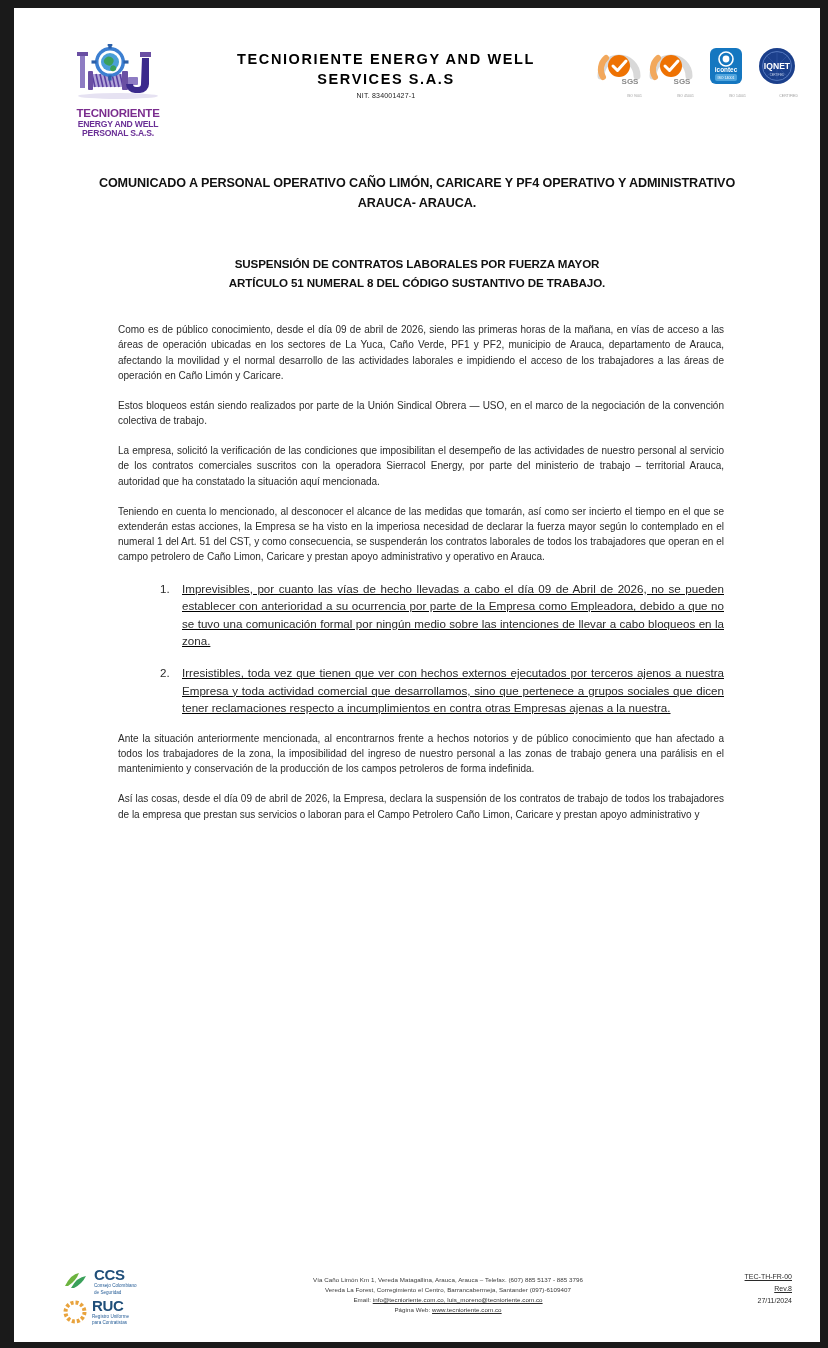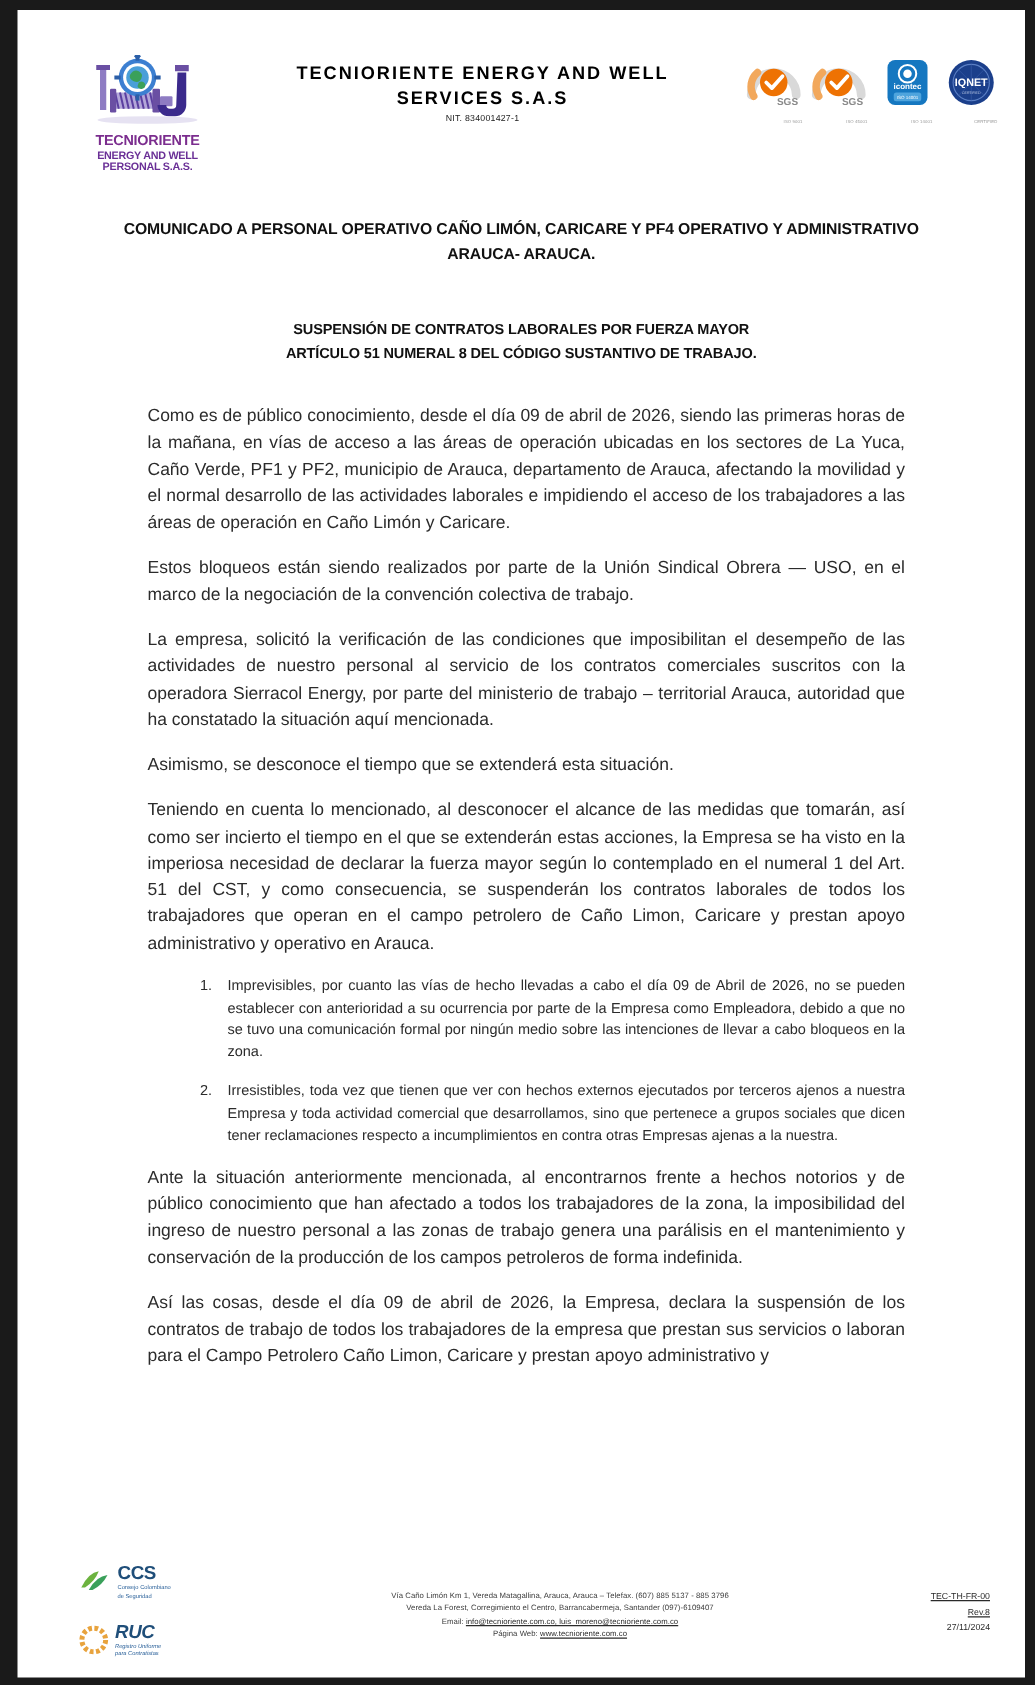--- a/index.html
+++ b/index.html
@@ -115,31 +115,32 @@
     letter-spacing: -0.1px;
   }
 
   
   .body-wrap {
     margin: 30px 96px 0 104px;
   }
   p.para {
     margin: 0 0 15px 0;
     font-family: "Liberation Sans", sans-serif;
-    font-size: 14px;
+    font-size: 10px;
     line-height: 1.52;
     color: #2b2b2b;
     text-align: justify;
     text-justify: inter-word;
   }
   ol.num-list {
     margin: 4px 0 14px 0;
     padding-left: 42px;
     list-style: none;
     counter-reset: itm;
+    text-decoration: underline;
   }
   ol.num-list > li {
     position: relative;
     counter-increment: itm;
     margin-bottom: 14px;
     font-family: "Liberation Sans", sans-serif;
     font-size: 11.6px;
     line-height: 1.52;
     color: #2b2b2b;
     text-align: justify;
@@ -152,32 +153,32 @@
     width: 18px;
     text-align: left;
     color: #2b2b2b;
   }
 
   
   .footer {
     position: absolute;
     left: 0; right: 0; bottom: 16px;
     display: flex;
-    align-items: center;
+    align-items: flex-start;
     padding: 0 18px 0 48px;
   }
   .footer-logos {
     flex: 0 0 150px;
   }
   .ccs-row, .ruc-row {
     display: flex;
     align-items: center;
     gap: 4px;
   }
-  .ruc-row { margin-top: 18px; font-style: italic; }
+  .ruc-row { margin-top: 2px; }
   .ccs-words .big {
     font-size: 15px; font-weight: bold; color: #1f4e79;
     line-height: 1; letter-spacing: -0.3px;
   }
   .ccs-words .small {
     font-size: 4.6px; color: #2a6099; line-height: 1.25; margin-top: 1px;
   }
   .ruc-words .big {
     font-size: 15px; font-weight: bold; color: #1f4e79;
     line-height: 1; letter-spacing: -0.3px;
@@ -330,21 +331,20 @@
 
     <div class="doc-subtitle">
       <div>SUSPENSIÓN DE CONTRATOS LABORALES POR FUERZA MAYOR</div>
       <div>ARTÍCULO 51 NUMERAL 8 DEL CÓDIGO SUSTANTIVO DE TRABAJO.</div>
     </div>
 
     <div class="body-wrap">
       <p class="para">Como es de público conocimiento, desde el día 09 de abril de 2026, siendo las primeras horas de la mañana, en vías de acceso a las áreas de operación ubicadas en los sectores de La Yuca, Caño Verde, PF1  y PF2, municipio de Arauca, departamento de Arauca, afectando la movilidad y el normal desarrollo de las actividades laborales e impidiendo el acceso de los trabajadores a las áreas de operación en Caño Limón y Caricare.</p>
       <p class="para">Estos bloqueos están siendo realizados por parte de la Unión Sindical Obrera — USO, en el marco de la negociación de la convención colectiva de trabajo.</p>
       <p class="para">La empresa, solicitó la verificación de las condiciones que imposibilitan el desempeño de las actividades de nuestro personal al servicio de los contratos comerciales suscritos con la operadora Sierracol Energy, por parte del ministerio de trabajo – territorial Arauca, autoridad que ha constatado la situación aquí mencionada.</p>
-      <p class="para">Asimismo, se desconoce el tiempo que se extenderá esta situación.</p>
       <p class="para">Teniendo en cuenta lo mencionado, al desconocer el alcance de las medidas que tomarán, así como ser incierto el tiempo en el que se extenderán estas acciones, la Empresa se ha visto en la imperiosa necesidad de declarar la fuerza mayor según lo contemplado en el numeral 1 del Art. 51 del CST, y como consecuencia, se suspenderán los contratos laborales de todos los trabajadores que operan en el campo petrolero de Caño Limon, Caricare y prestan apoyo administrativo y operativo en Arauca.</p>
 
       <ol class="num-list">
         <li>Imprevisibles, por cuanto las vías de hecho llevadas a cabo el día 09 de Abril de 2026, no se pueden establecer con anterioridad a su ocurrencia por parte de la Empresa como Empleadora, debido a que no se tuvo una comunicación formal por ningún medio sobre las intenciones de llevar a cabo bloqueos en la zona.</li>
         <li>Irresistibles, toda vez que tienen que ver con hechos externos ejecutados por terceros ajenos a nuestra Empresa y toda actividad comercial que desarrollamos, sino que pertenece a grupos sociales que dicen tener reclamaciones respecto a incumplimientos en contra otras Empresas ajenas a la nuestra.</li>
       </ol>
 
       <p class="para">Ante la situación anteriormente mencionada, al encontrarnos frente a hechos notorios y de público conocimiento que han afectado a todos los trabajadores de la zona, la imposibilidad del ingreso de nuestro personal a las zonas de trabajo genera una parálisis en el mantenimiento y conservación de la producción de los campos petroleros de forma indefinida.</p>
       <p class="para">Así las cosas, desde el día 09 de abril de 2026, la Empresa, declara la suspensión de los contratos de trabajo de todos los trabajadores de la empresa que prestan sus servicios o laboran para el Campo Petrolero Caño Limon, Caricare y prestan apoyo administrativo y</p>
     </div>

